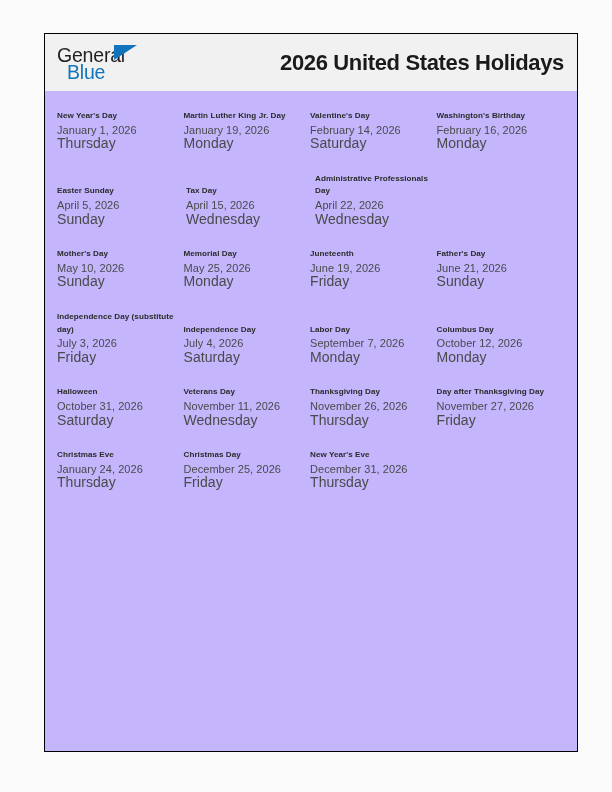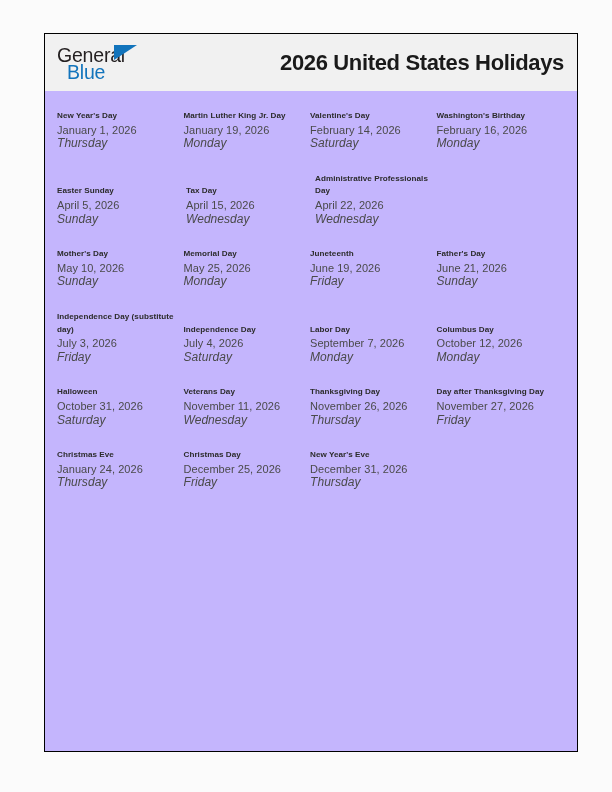--- a/index.html
+++ b/index.html
@@ -98,26 +98,25 @@
     letter-spacing: 0.05px;
   }
   .holiday-date {
     font-size: 11px;
     color: #4a4a4a;
     line-height: 12.6px;
     letter-spacing: 0.05px;
     margin-top: 1px;
   }
   .holiday-weekday {
-    font-size: 12px;
+    font-size: 14px;
     color: #4a4a4a;
     line-height: 12.6px;
     letter-spacing: 0.05px;
     margin-top: 1px;
-    font-style: italic;
   }
   .cell.empty { visibility: hidden; }
 </style>
 </head>
 <body>
 
 <div class="page">
 
   <div class="header">
     <div class="logo">

